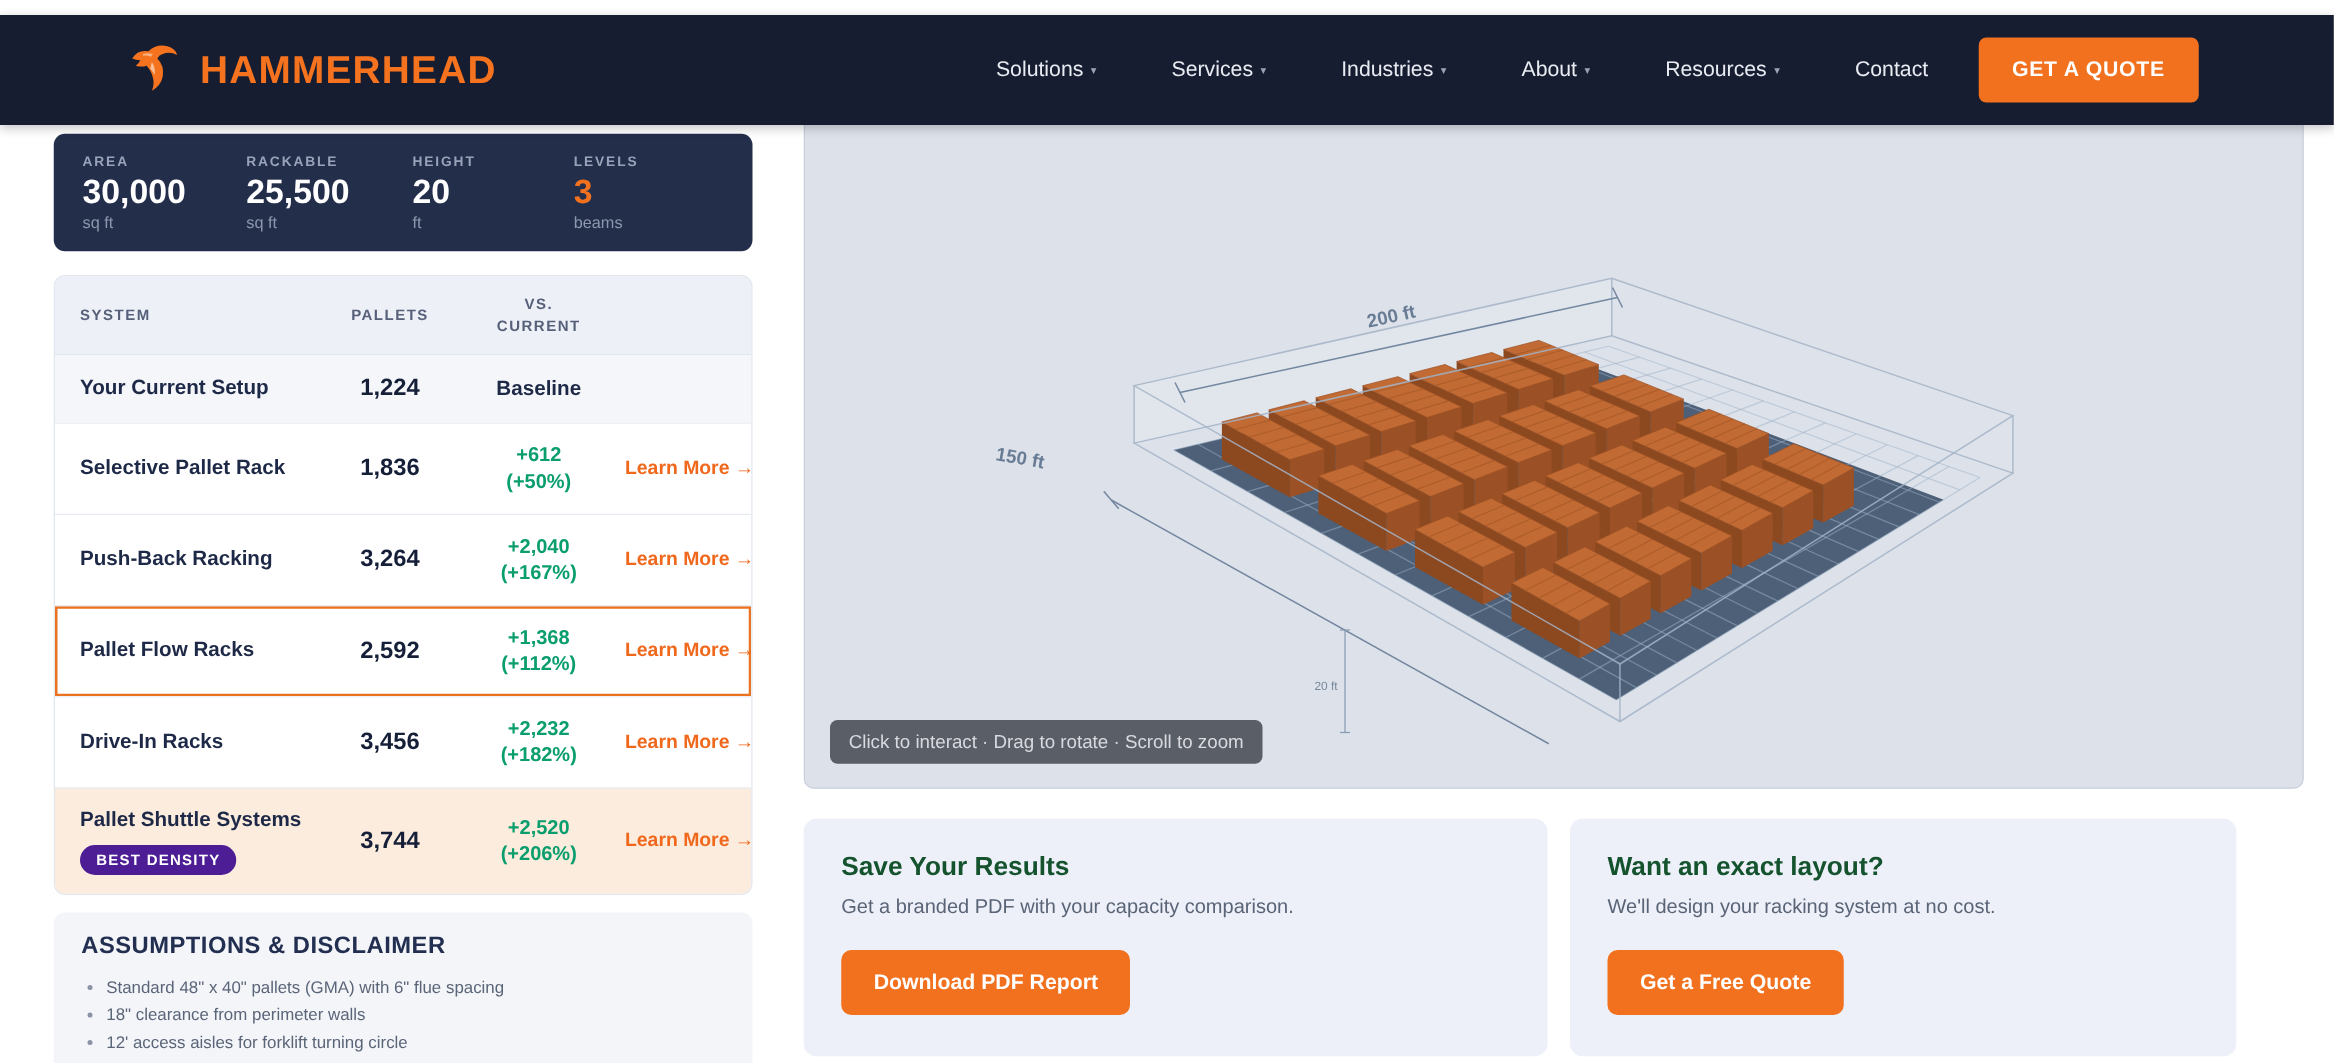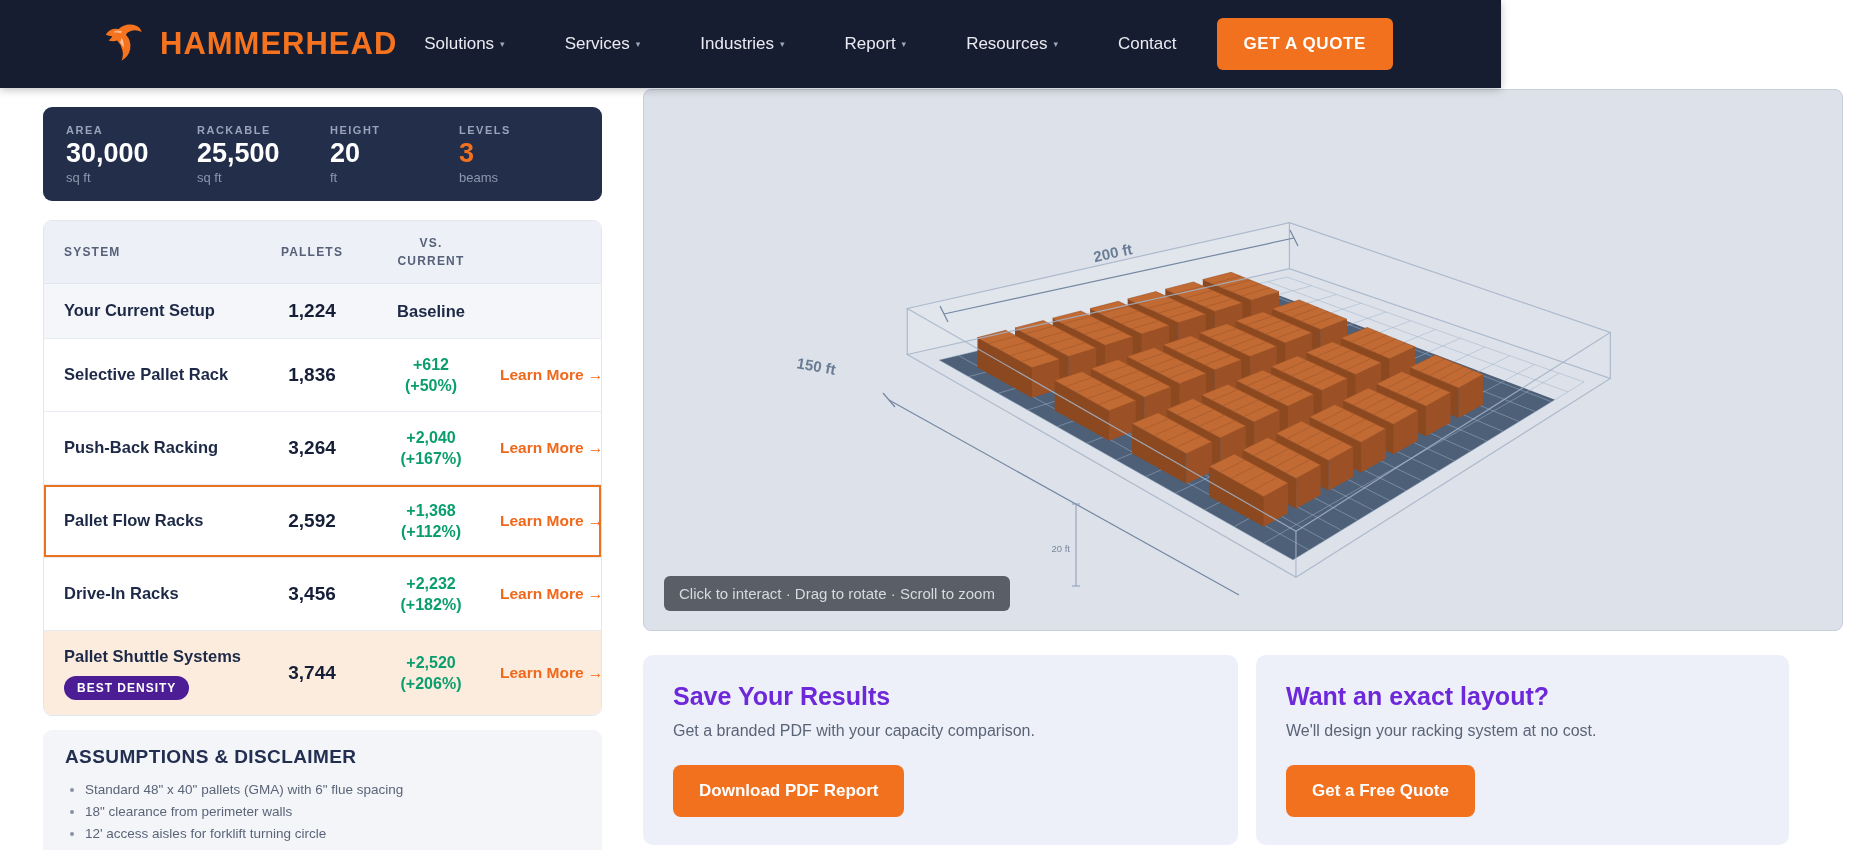--- a/index.html
+++ b/index.html
@@ -1,21 +1,21 @@
 <!DOCTYPE html>
 <html><head>
 <meta charset="utf-8">
 <title>Racking Capacity Calculator</title>
 <style>
   * { margin:0; padding:0; box-sizing:border-box; }
   html,body { width:1867px; height:850px; overflow:hidden; background:#ffffff;
     font-family:"Liberation Sans", sans-serif; }
 
   
-  .nav { position:absolute; left:0; top:0; width:1501px; height:88px; background:#171d30;
+  .nav { position:absolute; left:0; top:12px; width:1867px; height:88px; background:#171d30;
     display:flex; align-items:center; padding:0 108px 0 100px; box-shadow:0 2px 8px rgba(10,14,25,.25); z-index:5;}
   .brand { display:flex; align-items:center; gap:14px; cursor:pointer; }
   .brand-name { color:#f5731e; font-size:31px; font-weight:bold; letter-spacing:1px; }
   .nav-items { margin-left:auto; display:flex; align-items:center; gap:60px; }
   .nav-item { color:#e9ebf2; font-size:17px; font-weight:500; cursor:pointer; white-space:nowrap; }
   .caret { display:inline-block; font-size:9px; color:#9aa3b8; margin-left:6px; vertical-align:2px; }
   .cta-btn { margin-left:40px; background:#f2711f; color:#fff; border:none; border-radius:6px;
     font-family:inherit; font-size:17px; font-weight:bold; letter-spacing:.6px; padding:16px 27px; cursor:pointer; }
 
   
@@ -55,21 +55,21 @@
 
   
   .right-col { position:absolute; left:643px; top:89px; width:1200px; }
   .viz-panel { position:relative; width:1200px; height:542px; background:#dde2ea;
     border:1px solid #c8cedb; border-radius:8px; overflow:hidden; cursor:grab; }
   .viz-hint { position:absolute; left:20px; top:486px; background:rgba(80,84,92,.93); color:#d8dadf;
     font-size:15px; padding:9px 15px; border-radius:6px; white-space:nowrap; }
   .cards-row { display:flex; gap:18px; margin-top:24px; }
   .cta-card { background:#edf0f8; border-radius:10px; height:190px; padding:27px 30px; }
   .cta-card.c1 { width:595px; } .cta-card.c2 { width:533px; }
-  .cta-card h3 { color:#6d28d9; font-size:25px; font-weight:bold; }
+  .cta-card h3 { color:#14532d; font-size:21px; font-weight:bold; }
   .cta-card p { color:#5a6477; font-size:16px; margin-top:11px; }
   .card-btn { margin-top:25px; background:#f2711f; color:#fff; border:none; border-radius:8px;
     font-family:inherit; font-size:17px; font-weight:bold; padding:16px 26px; cursor:pointer; }
 </style>
 </head>
 <body>
 
 <header class="nav">
   <div class="brand">
     <span>
@@ -78,21 +78,21 @@
         <path fill="#ffffff" opacity=".55" d="M30 26 Q34 32 33 40 Q31 36 28 33 Z"></path>
         <path fill="#ffffff" opacity=".45" d="M20 17 Q26 15 31 17 L29 20 Q24 18 20 19 Z"></path>
       </svg>
     </span>
     <span class="brand-name">HAMMERHEAD</span>
   </div>
   <nav class="nav-items" id="nav-menu">
       <span class="nav-item"><span>Solutions</span><span class="caret">▾</span></span>
       <span class="nav-item"><span>Services</span><span class="caret">▾</span></span>
       <span class="nav-item"><span>Industries</span><span class="caret">▾</span></span>
-      <span class="nav-item"><span>Report</span><span class="caret">▾</span></span>
+      <span class="nav-item"><span>About</span><span class="caret">▾</span></span>
       <span class="nav-item"><span>Resources</span><span class="caret">▾</span></span>
       <span class="nav-item"><span>Contact</span></span>
     </nav>
   <button class="cta-btn">GET A QUOTE</button>
 </header>
 
 <div class="left-col">
 
   <div class="stats-card" id="stats-card">
       <div>

